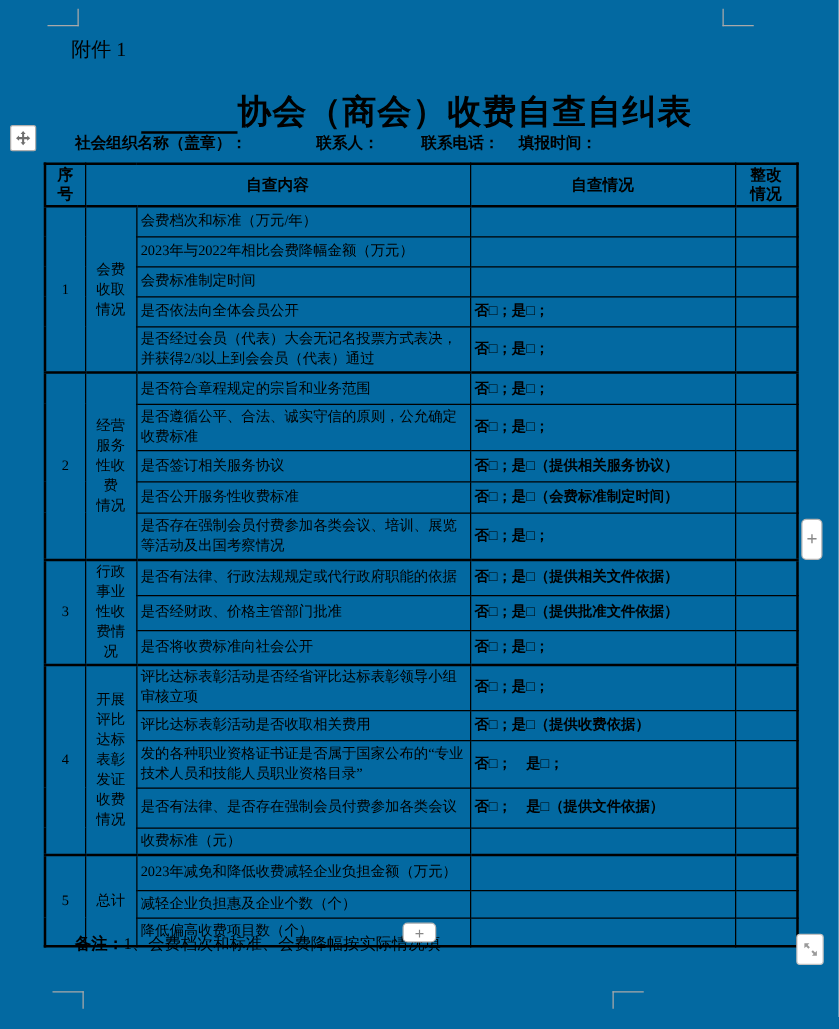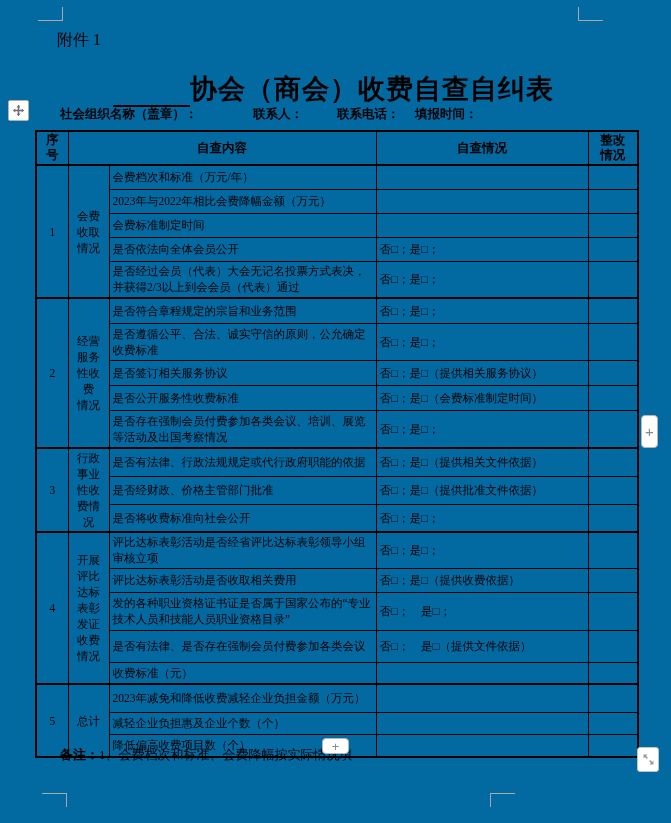--- a/index.html
+++ b/index.html
@@ -33,21 +33,21 @@
     border:2px solid #000;font-size:11.5px;
   }
   table.main td{
     border:1px solid #000;box-sizing:border-box;vertical-align:middle;
     padding:1px 3px;line-height:16px;overflow:hidden;
   }
   tr.hdr td{font-weight:bold;text-align:center;font-size:12.5px;line-height:15px;}
   td.num{text-align:center;padding:1px 1px;}
   td.glabel{text-align:center;padding:1px 1px;}
   td.content{padding-left:5px;padding-right:2px;}
-  td.status{padding-left:7px;}
+  td.status{padding-left:7px;font-weight:bold;}
   tr.gs td{border-top:2px solid #000;}
   .pre{white-space:pre-line;}
 
   .plus-right{
     position:absolute;left:641px;top:415px;width:17px;height:33px;box-sizing:border-box;
     border:1px solid #b5b5b5;border-radius:4px;background:#fff;color:#888;
     font-family:"Liberation Sans",sans-serif;font-size:15px;
     display:flex;align-items:center;justify-content:center;padding:0;cursor:pointer;
   }
   .plus-note{

